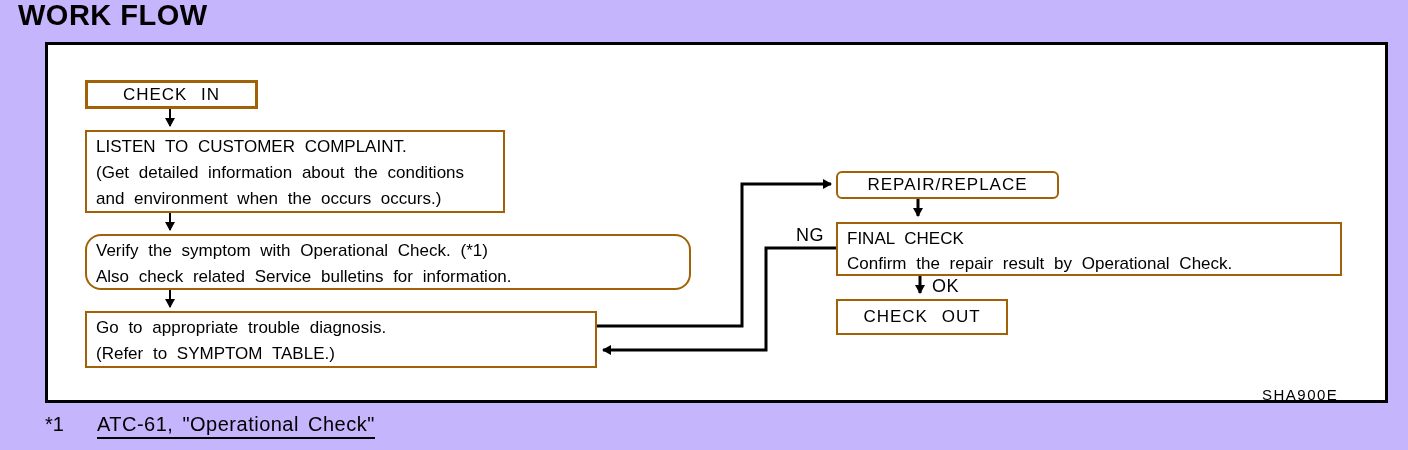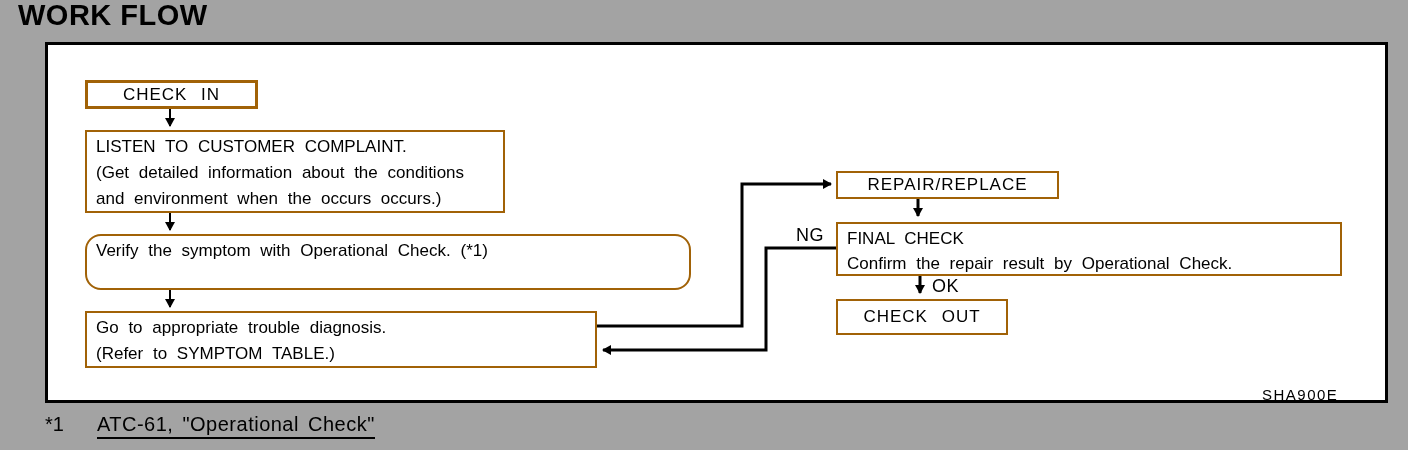--- a/index.html
+++ b/index.html
@@ -6,21 +6,21 @@
     margin: 0;
     padding: 0;
     background: #ffffff;
     font-family: "Liberation Sans", "DejaVu Sans", sans-serif;
     color: #000;
   }
   .page {
     position: relative;
     width: 1408px;
     height: 450px;
-    background: #a3a3a3;
+    background: #c4b5fd;
     overflow: hidden;
   }
   .page-title {
     position: absolute;
     left: 18px;
     top: 1px;
     margin: 0;
     font-size: 29px;
     font-weight: bold;
     letter-spacing: 0.5px;
@@ -141,28 +141,29 @@
   </div>
 
   <div class="box multi" style="left:85px; top:130px; width:420px; height:83px;">
     <div class="bline">LISTEN TO CUSTOMER COMPLAINT.</div>
     <div class="bline">(Get detailed information about the conditions</div>
     <div class="bline">and environment when the occurs occurs.)</div>
   </div>
 
   <div class="box multi" style="left:85px; top:234px; width:606px; height:56px;border-radius:16px;">
     <div class="bline">Verify the symptom with Operational Check. (*1)</div>
+    <div class="bline">Also check related Service bulletins for information.</div>
   </div>
 
   <div class="box multi" style="left:85px; top:311px; width:512px; height:57px;">
     <div class="bline">Go to appropriate trouble diagnosis.</div>
     <div class="bline">(Refer to SYMPTOM TABLE.)</div>
   </div>
 
-  <div class="box center" style="left:836px; top:171px; width:223px; height:28px;">
+  <div class="box center" style="left:836px; top:171px; width:223px; height:28px;border-radius:6px;">
     <span>REPAIR/REPLACE</span>
   </div>
 
   <div class="box multi" style="left:836px; top:222px; width:506px; height:54px; line-height:25px;">
     <div class="bline">FINAL CHECK</div>
     <div class="bline">Confirm the repair result by Operational Check.</div>
   </div>
 
   <div class="box center" style="left:836px; top:299px; width:172px; height:36px;">
     <span>CHECK OUT</span>

